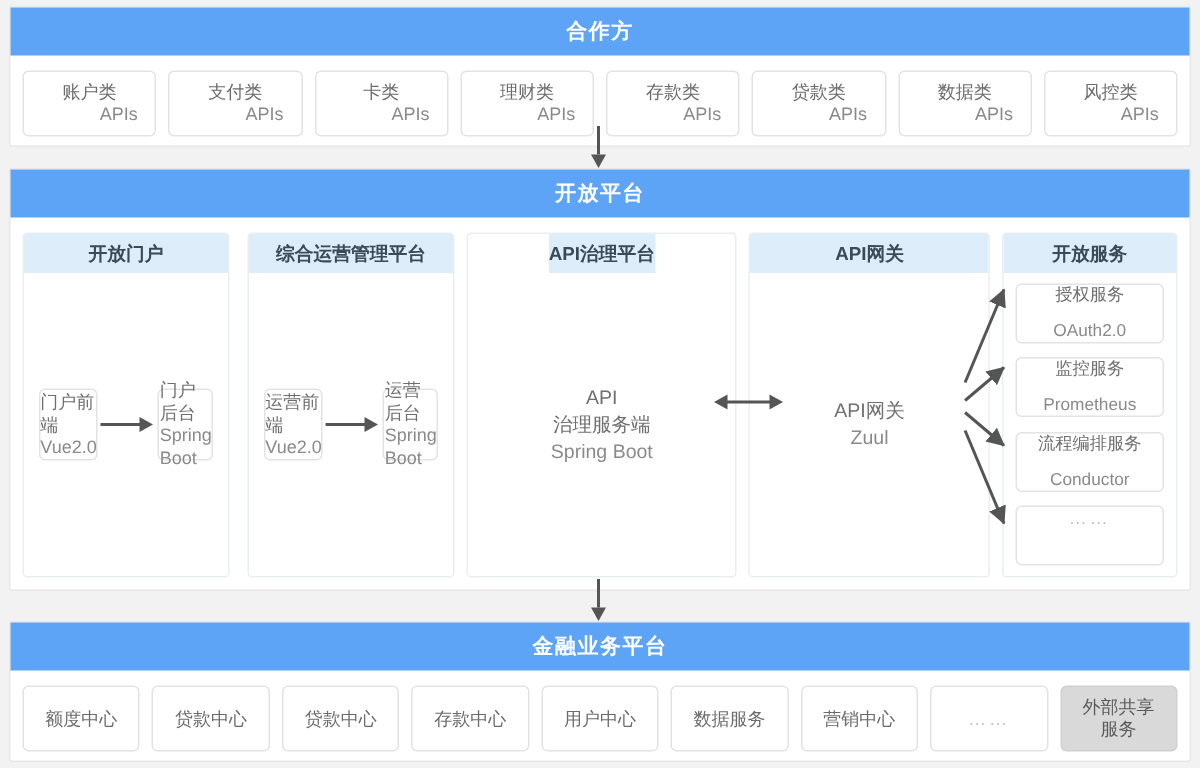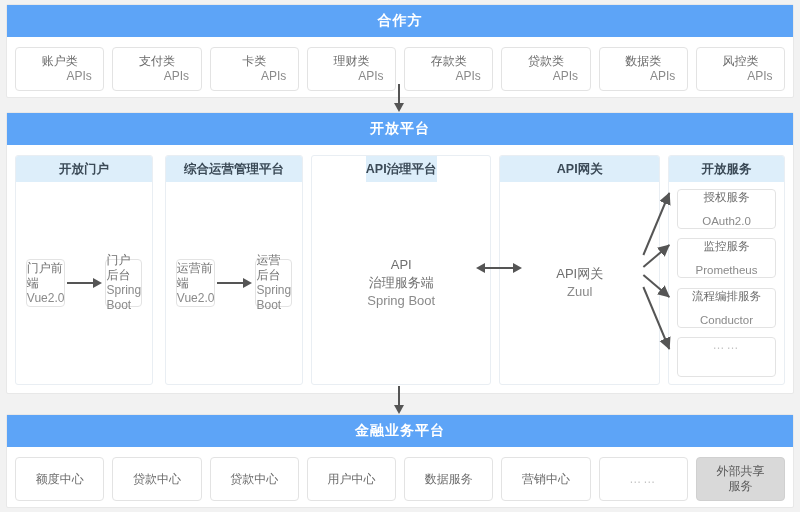--- a/index.html
+++ b/index.html
@@ -459,20 +459,23 @@
         <div class="biz-box">
           <span>额度中心</span>
         </div>
         <div class="biz-box">
           <span>贷款中心</span>
         </div>
         <div class="biz-box">
           <span>贷款中心</span>
         </div>
         <div class="biz-box">
+          <span>存款中心</span>
+        </div>
+        <div class="biz-box">
           <span>用户中心</span>
         </div>
         <div class="biz-box">
           <span>数据服务</span>
         </div>
         <div class="biz-box">
           <span>营销中心</span>
         </div>
         <div class="biz-box dots">
           <span>……</span>

